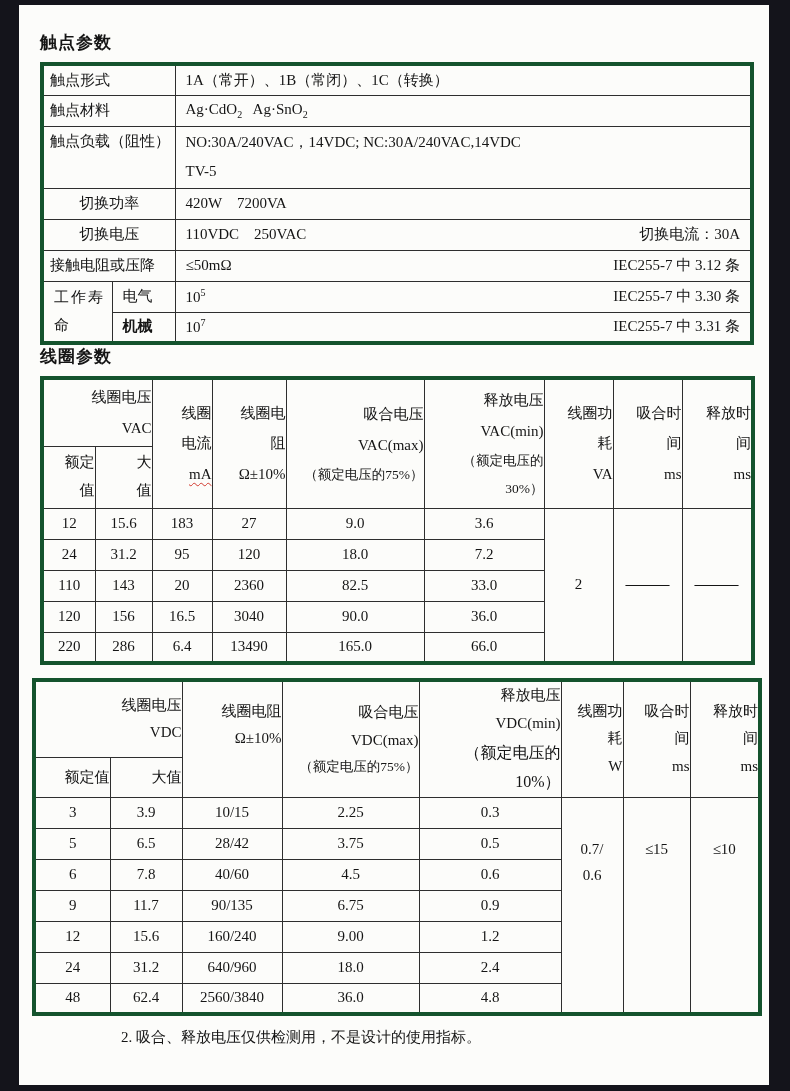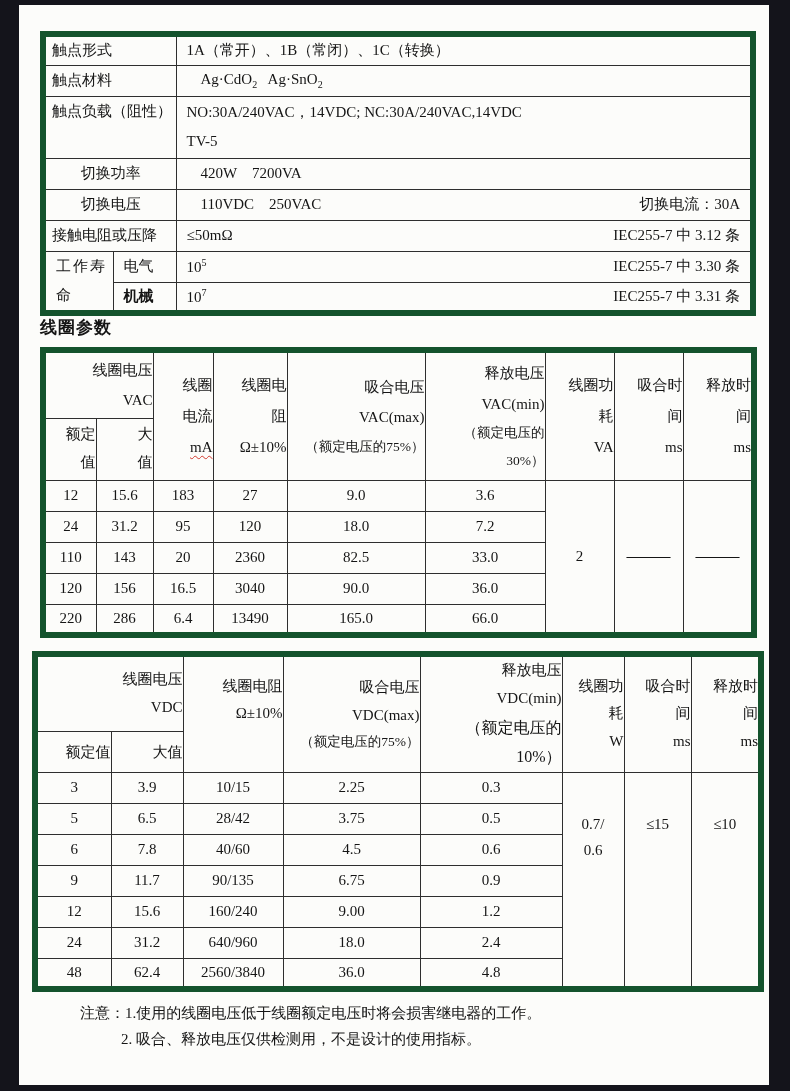--- a/index.html
+++ b/index.html
@@ -13,31 +13,31 @@
   }
   .paper{
     position:absolute;left:19px;top:5px;width:750px;height:1080px;
     background:#fcfcfa;
     padding:0;
   }
   .content{padding:26px 0 0 21px;}
   .sec-title{font-size:17px;font-weight:bold;letter-spacing:1px;margin:0 0 8px 0;}
   table{border-collapse:collapse;table-layout:fixed;}
   td,th{border:1px solid #2e2e2e;font-weight:normal;font-size:15px;padding:0;overflow:hidden;}
-  .t{border:6px solid #14532d;}
+  .t{border:4px solid #14532d;}
   
   .t-contact{width:710px;}
   .r31{height:31px;}
   .r62{height:62px;}
   .lab{text-align:left;padding-left:6px;}
   .lab-c{text-align:center;}
   .cellflex{display:flex;justify-content:space-between;align-items:center;padding:0 10px 0 10px;}
   .cellflex .left{text-align:right;}
   .cellflex .right{text-align:right;}
-  .pre{white-space:pre;margin-left:14px;}
+  .pre{white-space:pre;}
   .two-line{padding-left:10px;line-height:1.95;}
   .life-lab{padding-left:10px;letter-spacing:2px;line-height:1.9;}
   sub{font-size:10px;}
   sup{font-size:10px;}
   
   .t-vac{width:711px;}
   .t-vdc{width:726px;margin-left:-8px;}
   .h68{height:68px;} .h62{height:62px;} .h64{height:64px;} .h33{height:33px;}
   th{text-align:right;vertical-align:middle;}
   .stack3 div{line-height:2.05;}
@@ -53,20 +53,21 @@
   .gap-vdc{margin-top:13px;}
   .notes{margin:9px 0 0 40px;font-size:15px;line-height:1.7;}
   .notes .l2{padding-left:41px;}
 </style>
 </head>
 <body>
 
 <div class="paper">
   <div class="content">
 
+    <div class="sec-title">触点参数</div>
 
     <table class="t t-contact">
       <colgroup>
           <col style="width:70px">
           <col style="width:63px">
           <col style="width:577px">
         </colgroup>
       <tbody>
           <tr class="r31">
         <td colspan="2" class="lab">触点形式</td>
@@ -390,18 +391,17 @@
         <td class="num">48</td>
         <td class="num">62.4</td>
         <td class="num">2560/3840</td>
         <td class="num">36.0</td>
         <td class="num">4.8</td>
       </tr>
     </tbody>
       </table>
 
     <div class="notes">
-      <div><span>注意：</span><span>1.使用的线圈电压低于线圈额定电压时将会损害继电器的工作。</span></div>
       <div class="l2"><span>2. 吸合、释放电压仅供检测用，不是设计的使用指标。</span></div>
     </div>
 
   </div>
 </div>
 
 </body></html>

